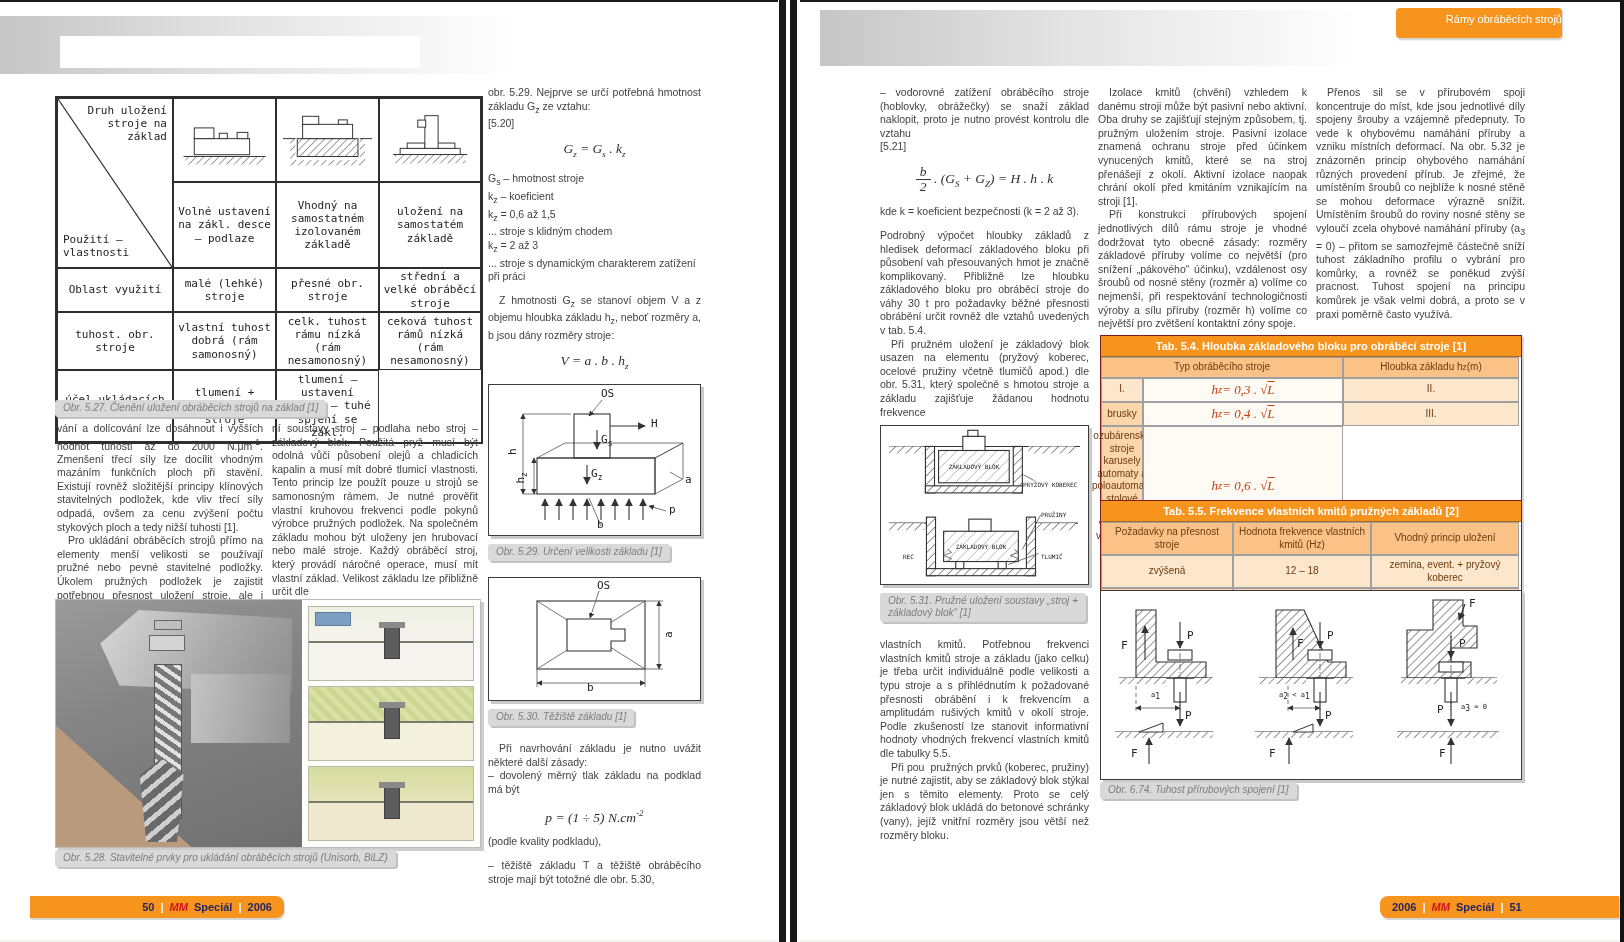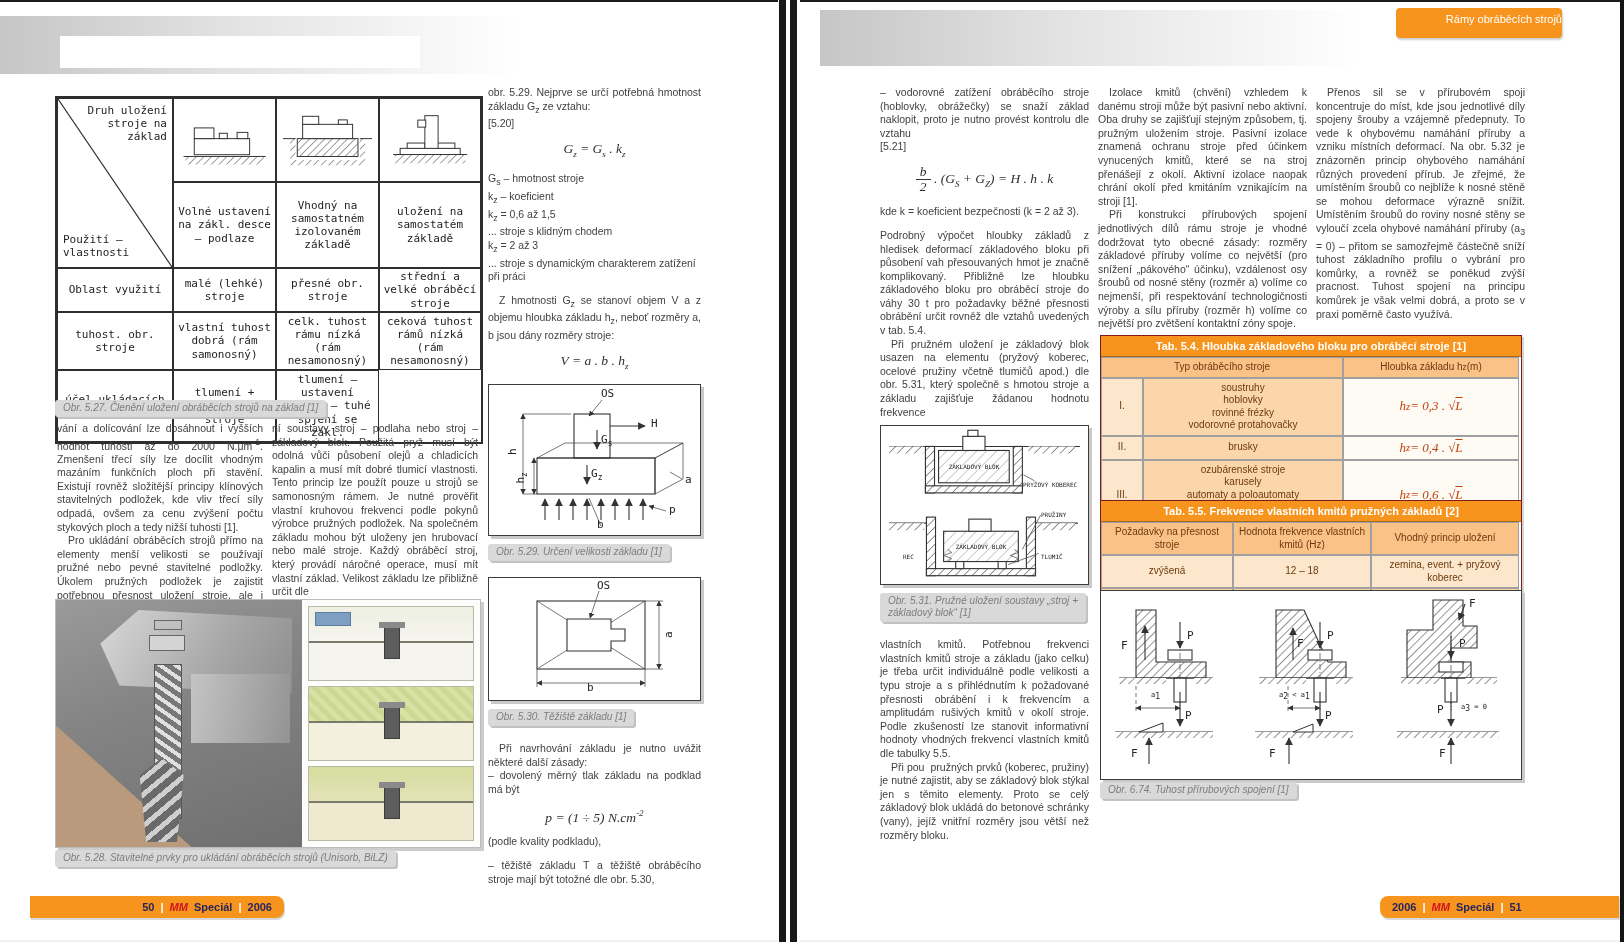--- a/index.html
+++ b/index.html
@@ -424,21 +424,20 @@
   <div class="col" style="left:516px;top:84px;width:209px;">
     <p class="indent">Přenos sil se v přírubovém spoji koncentruje do míst, kde jsou jednotlivé díly spojeny šrouby a vzájemně předepnuty. To vede k ohybovému namáhání příruby a vzniku místních deformací. Na obr. 5.32 je znázorněn princip ohybového namáhání různých provedení přírub. Je zřejmé, že umístěním šroubů co nejblíže k nosné stěně se mohou deformace výrazně snížit. Umístěním šroubů do roviny nosné stěny se vyloučí zcela ohybové namáhání příruby (a<sub>3</sub> = 0) – přitom se samozřejmě částečně sníží tuhost základního profilu o vybrání pro komůrky, a rovněž se poněkud zvýší pracnost. Tuhost spojení na principu komůrek je však velmi dobrá, a proto se v praxi poměrně často využívá.</p>
   </div>
 
   <div class="otab t54" style="left:300px;top:333px;width:420px;">
     <div class="title">Tab. 5.4. Hloubka základového bloku pro obráběcí stroje [1]</div>
     <div class="grid">
       <div class="c hd">Typ obráběcího stroje</div>
       <div class="c hd2">Hloubka základu h<sub>z</sub> (m)</div>
       <div class="c num">I.</div>
-      <div class="c typ">soustruhy<br>hoblovky<br>rovinné frézky<br>vodorovné protahovačky</div>
       <div class="c for">h<sub>z</sub> = 0,3 . √<span class="ol">L</span></div>
       <div class="c num">II.</div>
       <div class="c typ">brusky</div>
       <div class="c for">h<sub>z</sub> = 0,4 . √<span class="ol">L</span></div>
       <div class="c num">III.</div>
       <div class="c typ">ozubárenské stroje<br>karusely<br>automaty a poloautomaty<br>stolové frézky<br>vodorovné vyvrtávačky</div>
       <div class="c for">h<sub>z</sub> = 0,6 . √<span class="ol">L</span></div>
       <div class="c foot">L – délka základu v [m]</div>
     </div>
   </div>

